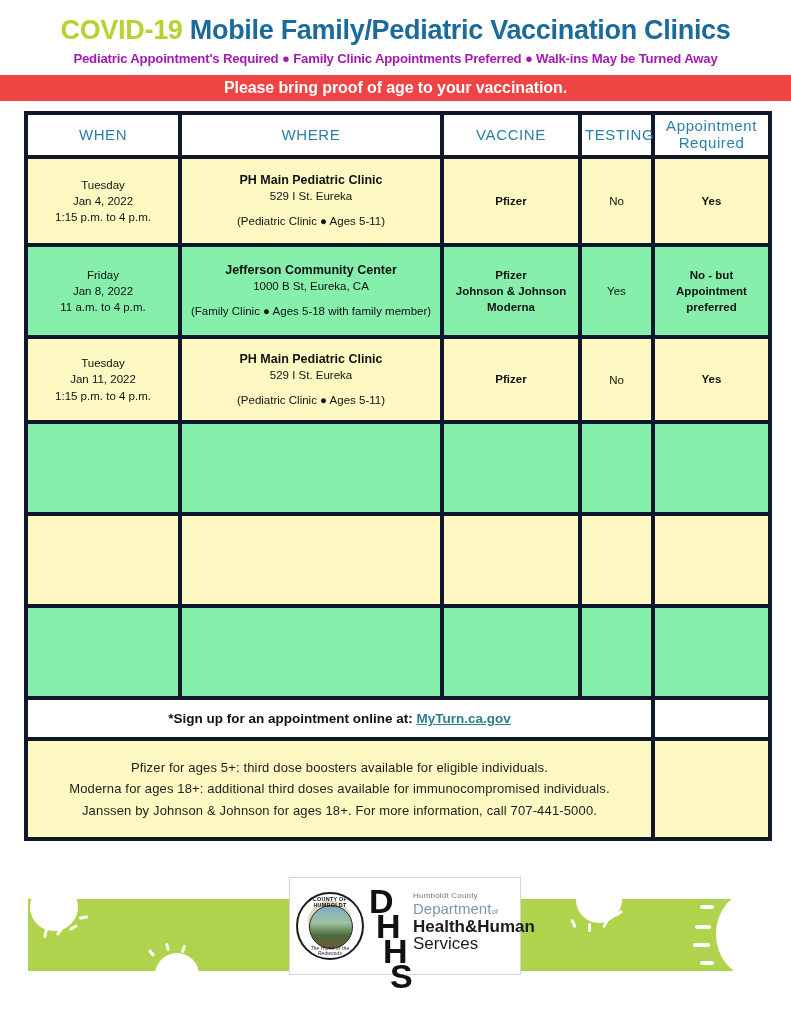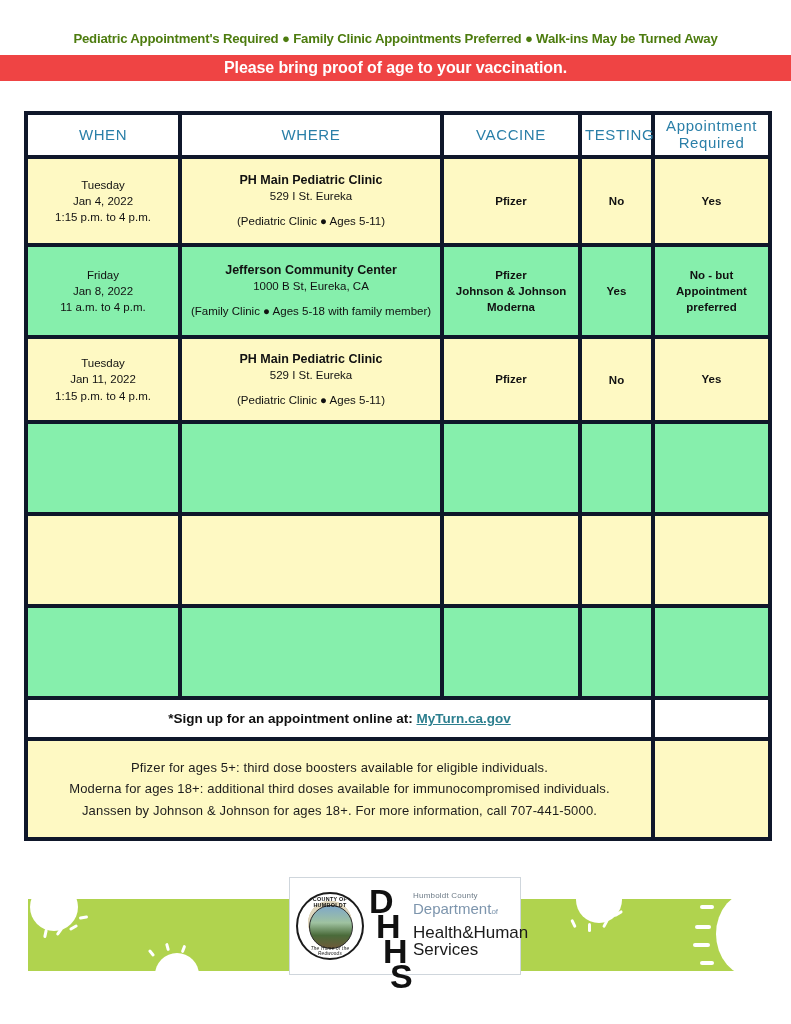--- a/index.html
+++ b/index.html
@@ -17,24 +17,24 @@
   .main-title {
     font-size: 27px;
     font-weight: bold;
     line-height: 1.05;
     letter-spacing: -0.3px;
     white-space: nowrap;
   }
   .t-green { color: #b3d334; }
   .t-blue  { color: #1a6a9c; }
   .sub-title {
-    margin-top: 15px;
+    margin-top: 7px;
     font-size: 13.2px;
     font-weight: bold;
-    color: #4d7c0f;
+    color: #a21caf;
     letter-spacing: -0.2px;
     white-space: nowrap;
   }
 
   .banner {
     margin-top: 9px;
     height: 26px;
     background: #ef4444;
     color: #ffffff;
     font-size: 16px;
@@ -79,21 +79,21 @@
   td.when {
     font-size: 11.5px;
     color: #111;
     line-height: 1.42;
   }
   td.where { font-size: 11.5px; color:#111; line-height: 1.38; }
   td.where .venue { font-weight: bold; font-size: 12.5px; }
   td.where .addr { font-weight: normal; font-size: 11.5px; }
   td.where .note { font-weight: normal; font-size: 11.5px; display:block; margin-top:9px; }
   td.vaccine { font-size: 11.5px; font-weight: bold; color:#111; line-height: 1.42; }
-  td.testing { font-size: 11.5px; font-weight: bold; color:#111; }
+  td.testing { font-size: 11.5px; font-weight: normal; color:#111; }
   td.appt { font-size: 11.5px; font-weight: bold; color:#111; line-height: 1.42; }
 
   tr.empty td { height: 92px; }
   tr.r1 td { height: 88px; }
   tr.r2 td { height: 92px; }
   tr.r3 td { height: 85px; }
 
   td.signup {
     text-align: left;
     padding: 10px 8px 12px 8px;
@@ -180,29 +180,32 @@
     font-size: 34px; font-weight: bold; color:#111; line-height: 0.74;
   }
   .dhhs .letters span { display:block; }
   .dhhs .l2 { margin-left: 7px; }
   .dhhs .l3 { margin-left: 14px; }
   .dhhs .l4 { margin-left: 21px; }
   .dhhs .txt { position:absolute; left: 44px; top: 6px; }
   .dhhs .county { font-size: 8px; color:#6d7b87; letter-spacing:.2px; }
   .dhhs .dept { font-size: 15px; color:#7d95ad; line-height:1.0; margin-top:1px; }
   .dhhs .dept .of { font-size: 8px; }
-  .dhhs .hh { font-size: 17px; color:#1b1b1b; line-height:1.02; margin-top:8px; white-space:nowrap; }
+  .dhhs .hh { font-size: 17px; color:#1b1b1b; line-height:1.02; margin-top:2px; white-space:nowrap;font-weight:bold; }
   .dhhs .sv { font-size: 17px; color:#1b1b1b; line-height:1.02; }
 </style>
 </head>
 <body>
 
 <div class="page">
 
   <div class="title-wrap">
+    <div class="main-title">
+      <span class="t-green">COVID-19</span><span class="t-blue"> Mobile Family/Pediatric Vaccination Clinics</span>
+    </div>
     <div class="sub-title">Pediatric Appointment's Required ● Family Clinic Appointments Preferred ● Walk-ins May be Turned Away</div>
   </div>
 
   <div class="banner">Please bring proof of age to your vaccination.</div>
 
   <div class="table-wrap">
     <table class="sched">
       <colgroup>
         <col class="c-when">
           <col class="c-where">

